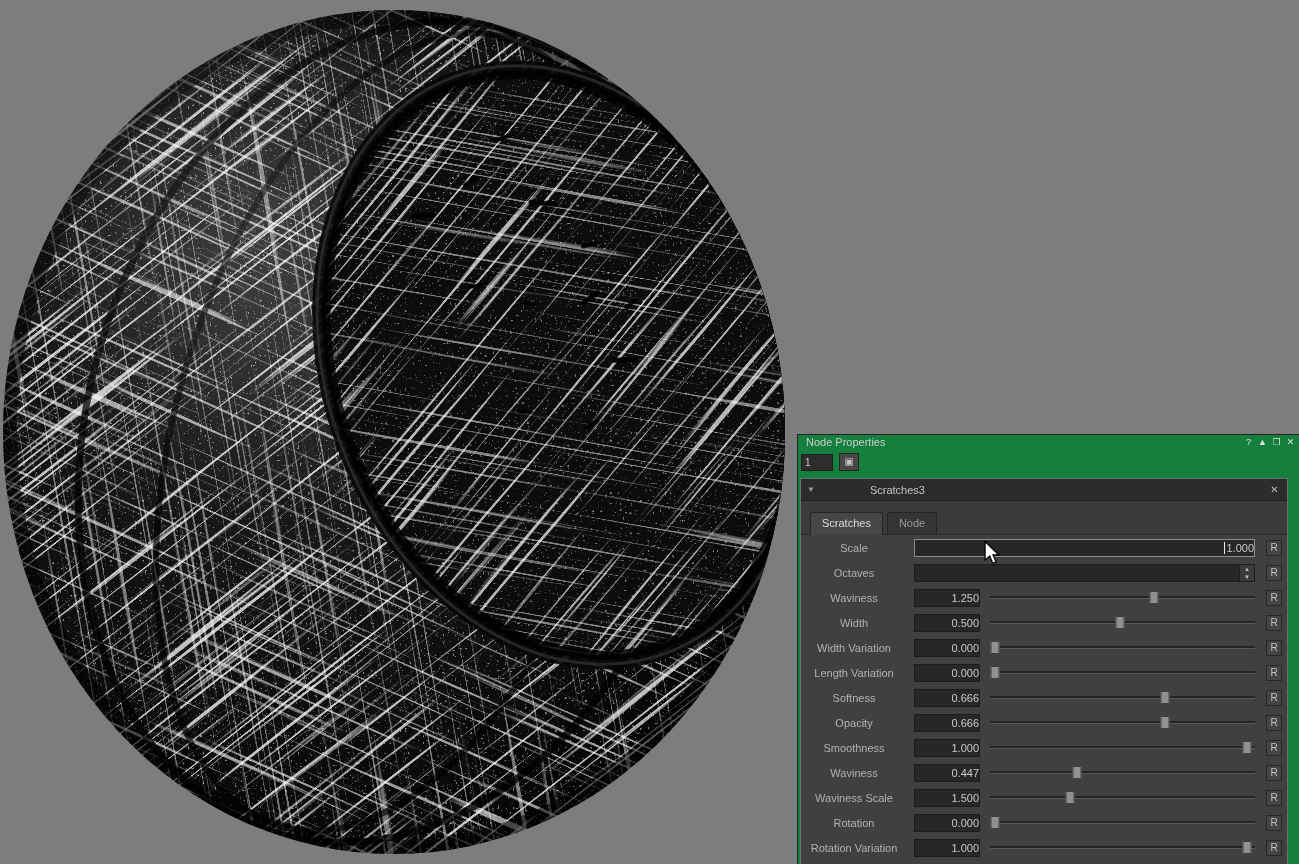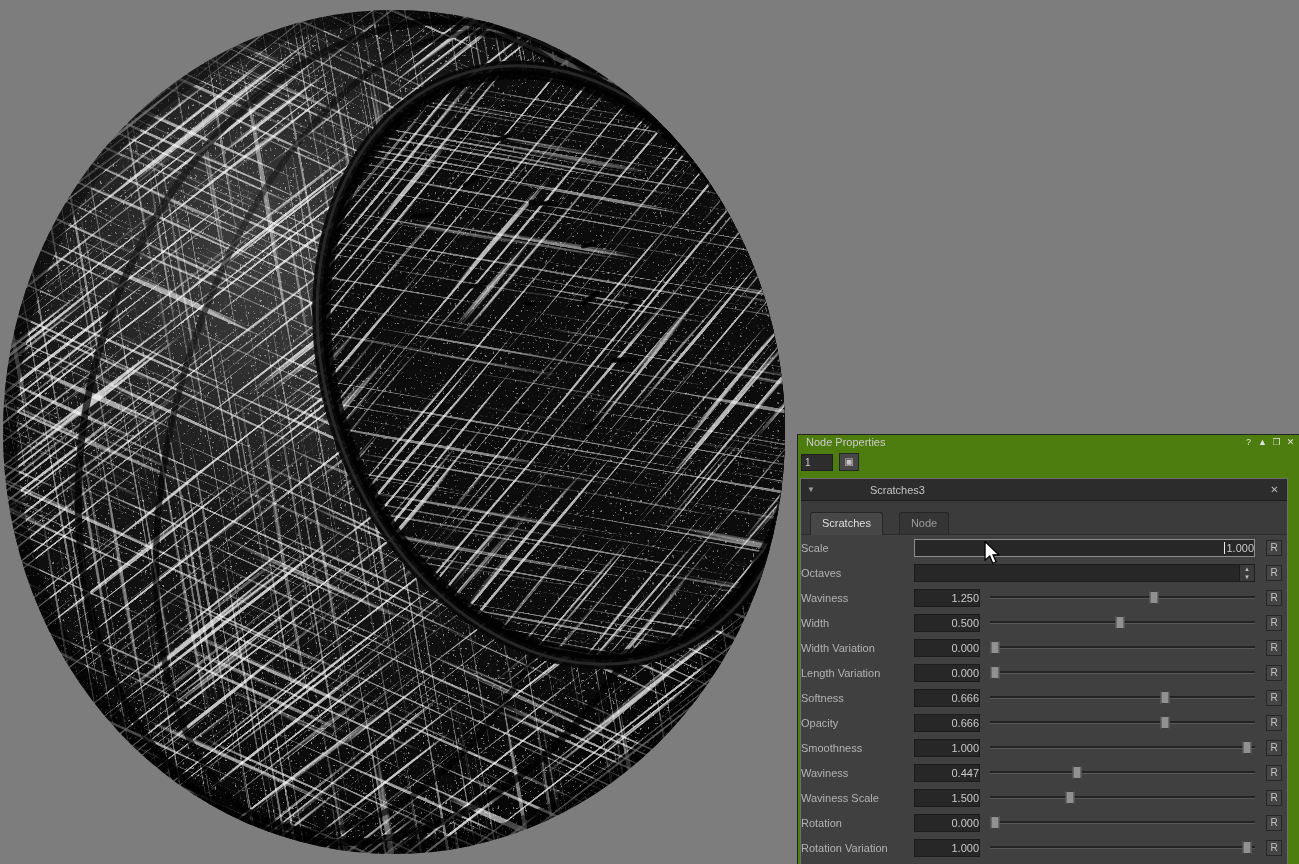--- a/index.html
+++ b/index.html
@@ -6,21 +6,21 @@
   .stage{
     position:relative;width:1299px;height:864px;background:#7d7d7d;overflow:hidden;
     font-family:"Liberation Sans","DejaVu Sans",sans-serif;
     -webkit-font-smoothing:antialiased;
   }
   .viewport{position:absolute;left:0;top:0;}
 
   
   .props-panel{
     position:absolute;left:797px;top:434px;width:502px;height:430px;
-    background:#4d7c0f;border-top:1px solid #232323;border-left:1px solid #232323;
+    background:#15803d;border-top:1px solid #232323;border-left:1px solid #232323;
     box-sizing:border-box;color:#c9c9c9;
   }
   .panel-titlebar{position:relative;height:16px;}
   .panel-title{position:absolute;left:8px;top:1px;font-size:11px;color:#cccccc;}
   .tb-icons{position:absolute;right:2px;top:0;display:flex;gap:1px;}
   .tbico{width:13px;height:14px;font-size:9px;line-height:14px;text-align:center;color:#e2e2e2;cursor:default;}
 
   .hist-row{position:absolute;left:3px;top:18px;display:flex;gap:6px;align-items:center;}
   .count-field{
     width:24px;height:15px;background:#2d2d2d;border:1px solid #1f1f1f;color:#cccccc;
@@ -37,33 +37,33 @@
   }
   .node-header{
     height:21px;background:#2c2c2c;display:flex;align-items:center;
     padding:0 6px;border-bottom:1px solid #1e1e1e;
   }
   .disclose{font-size:8px;color:#9c9c9c;margin-right:7px;}
   .node-title{font-size:11px;color:#c4c4c4;margin-left:48px;}
   .node-close{margin-left:auto;font-size:10px;color:#b8b8b8;width:13px;text-align:center;cursor:default;}
 
   .tabbar{
-    height:34px;display:flex;align-items:flex-end;gap:16px;
+    height:34px;display:flex;align-items:flex-end;gap:4px;
     padding-left:9px;background:#3b3b3b;border-bottom:1px solid #2b2b2b;box-sizing:border-box;
   }
   .tab{
     font-size:11px;padding:4px 11px 5px;border:1px solid #252525;border-bottom:none;
     border-radius:3px 3px 0 0;background:#353535;color:#9b9b9b;cursor:default;
   }
   .tab.active{background:#474747;color:#dddddd;margin-bottom:-1px;padding-bottom:6px;}
 
   .param-list{background:#404040;}
   .param-row{height:25px;display:flex;align-items:center;padding-right:5px;}
   .plabel{
-    width:106px;flex:none;text-align:left;padding-right:7px;
+    width:106px;flex:none;text-align:center;padding-right:7px;
     font-size:11px;color:#b2b2b2;white-space:nowrap;overflow:hidden;
   }
   .pfield{
     height:18px;background:#272727;border:1px solid #1c1c1c;box-sizing:border-box;
     display:flex;align-items:center;font-size:11px;color:#cacaca;position:relative;justify-content:flex-end;
   }
   .pfield.small{width:66px;flex:none;padding-left:8px;}
   .pfield.wide{flex:1;margin-right:8px;padding-left:4px;}
   .pfield.focus{border-color:#8d8d8d;}
   .caret{width:1px;height:12px;background:#ececec;margin-right:1px;flex:none;}

